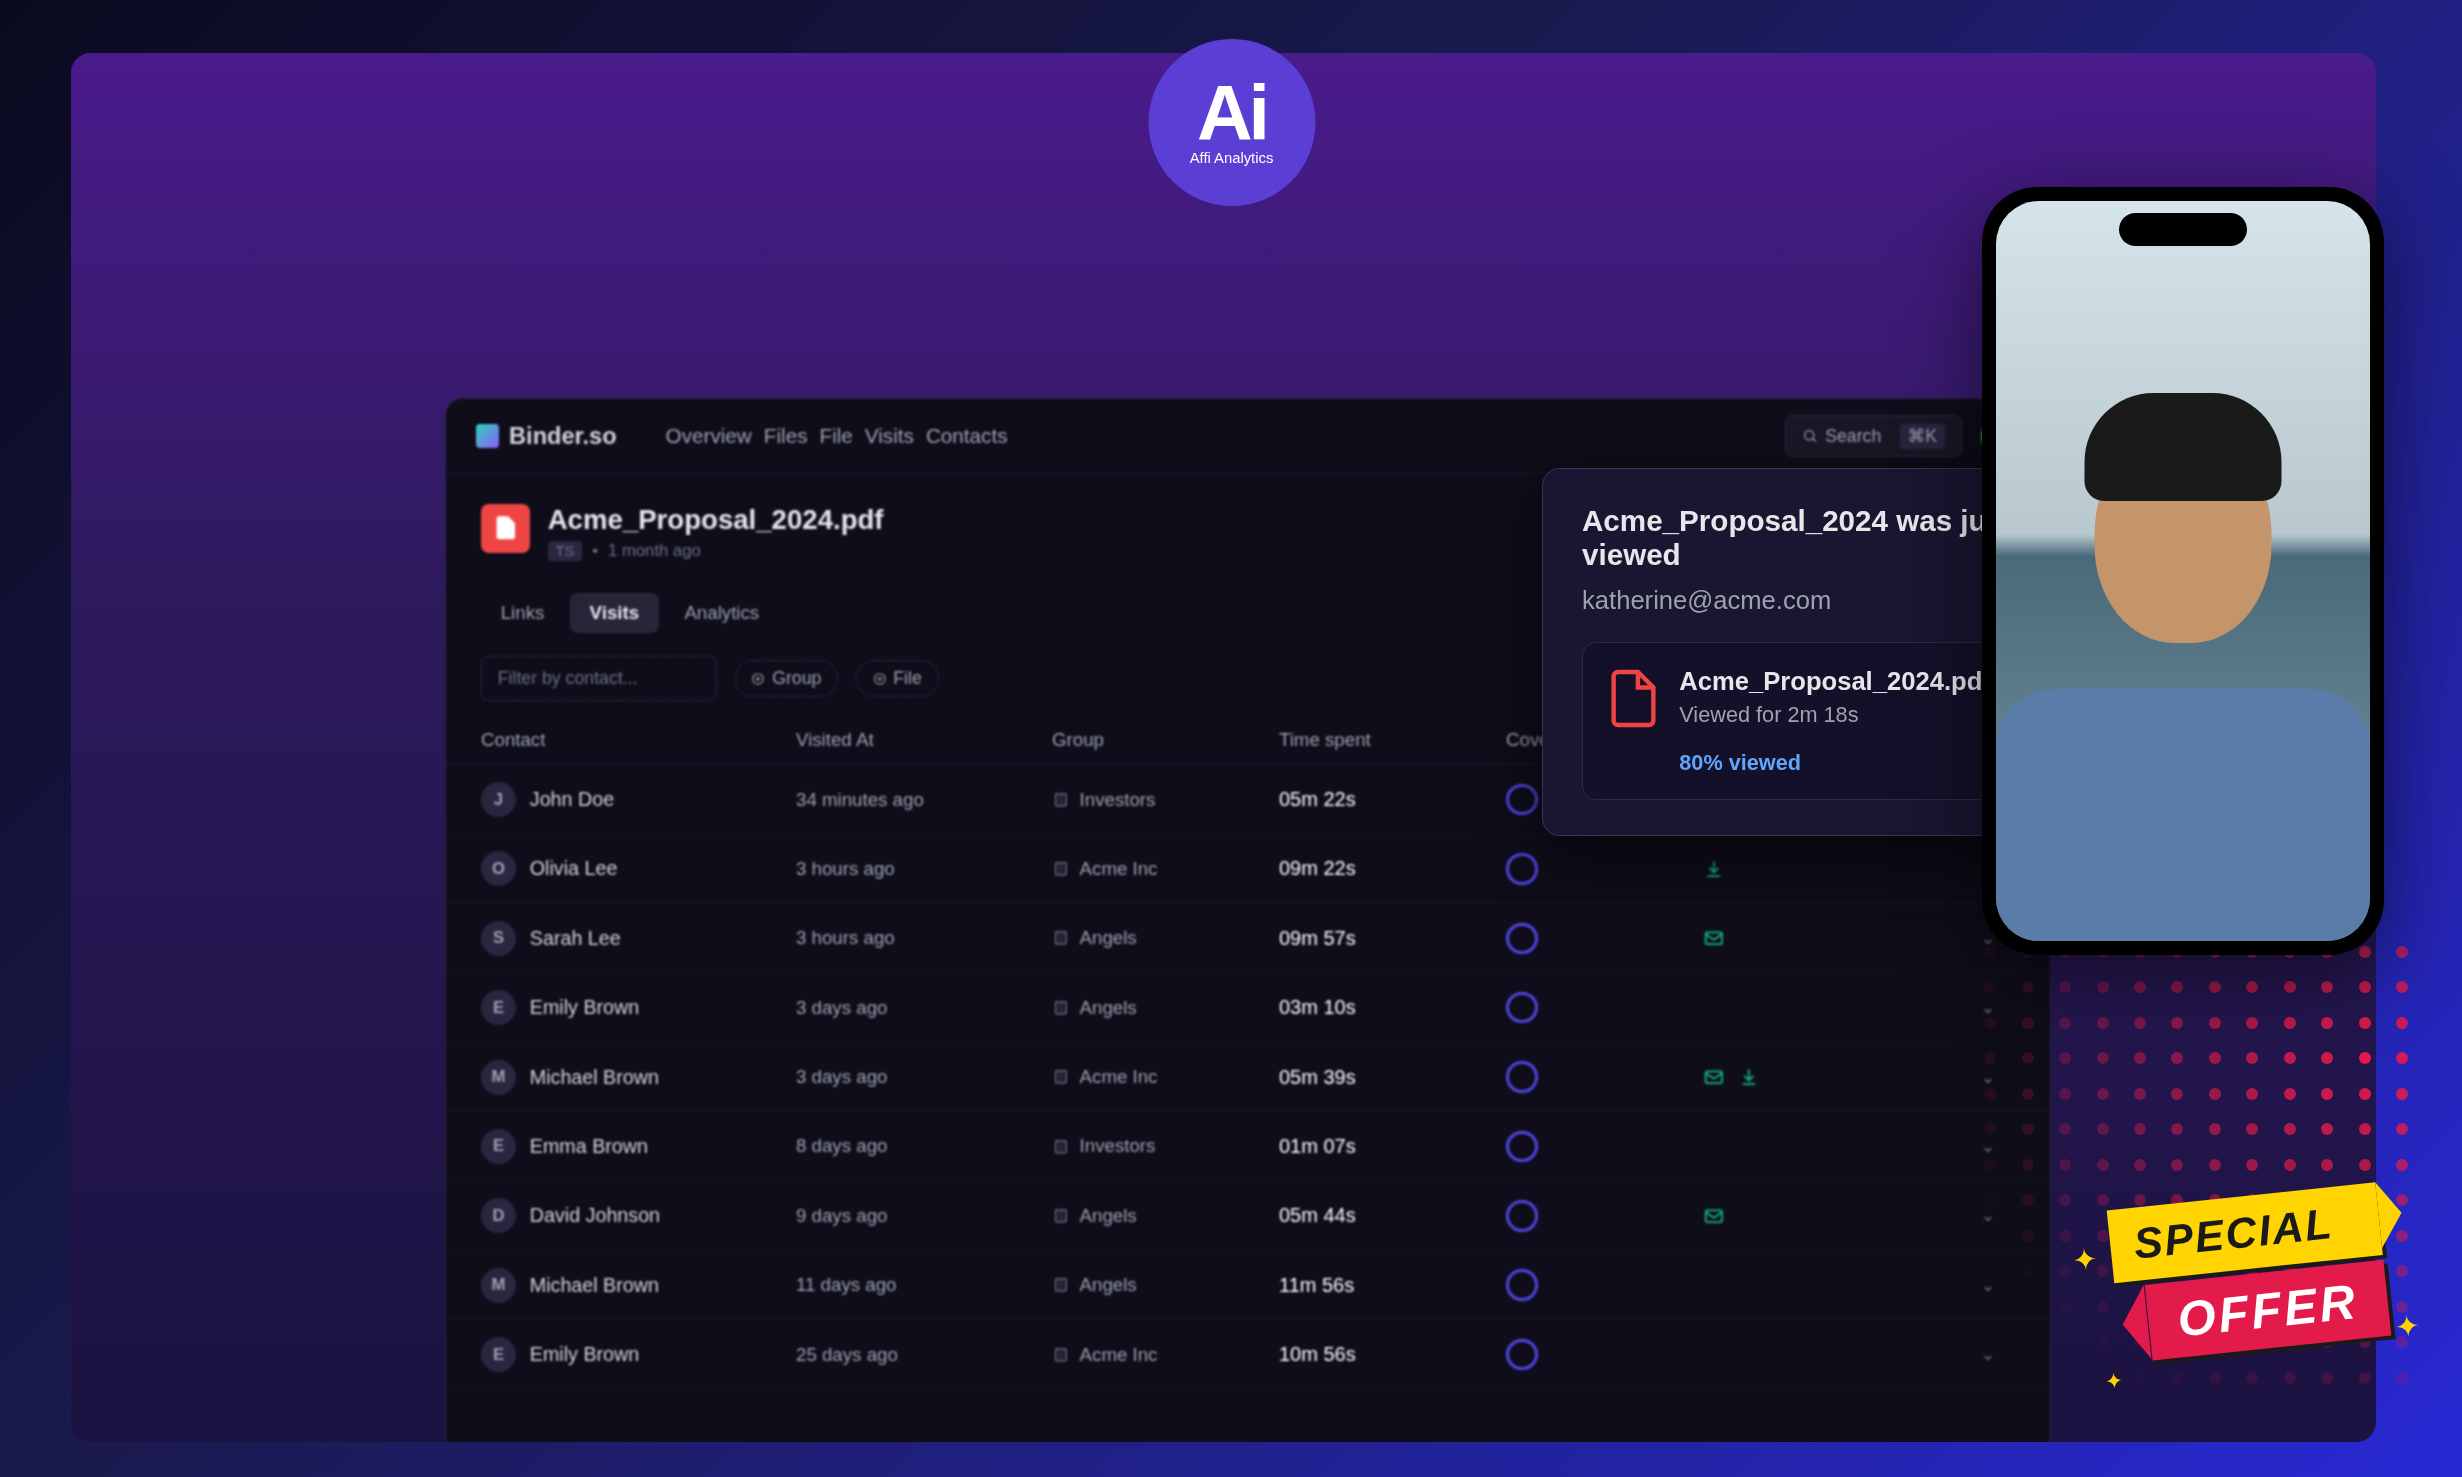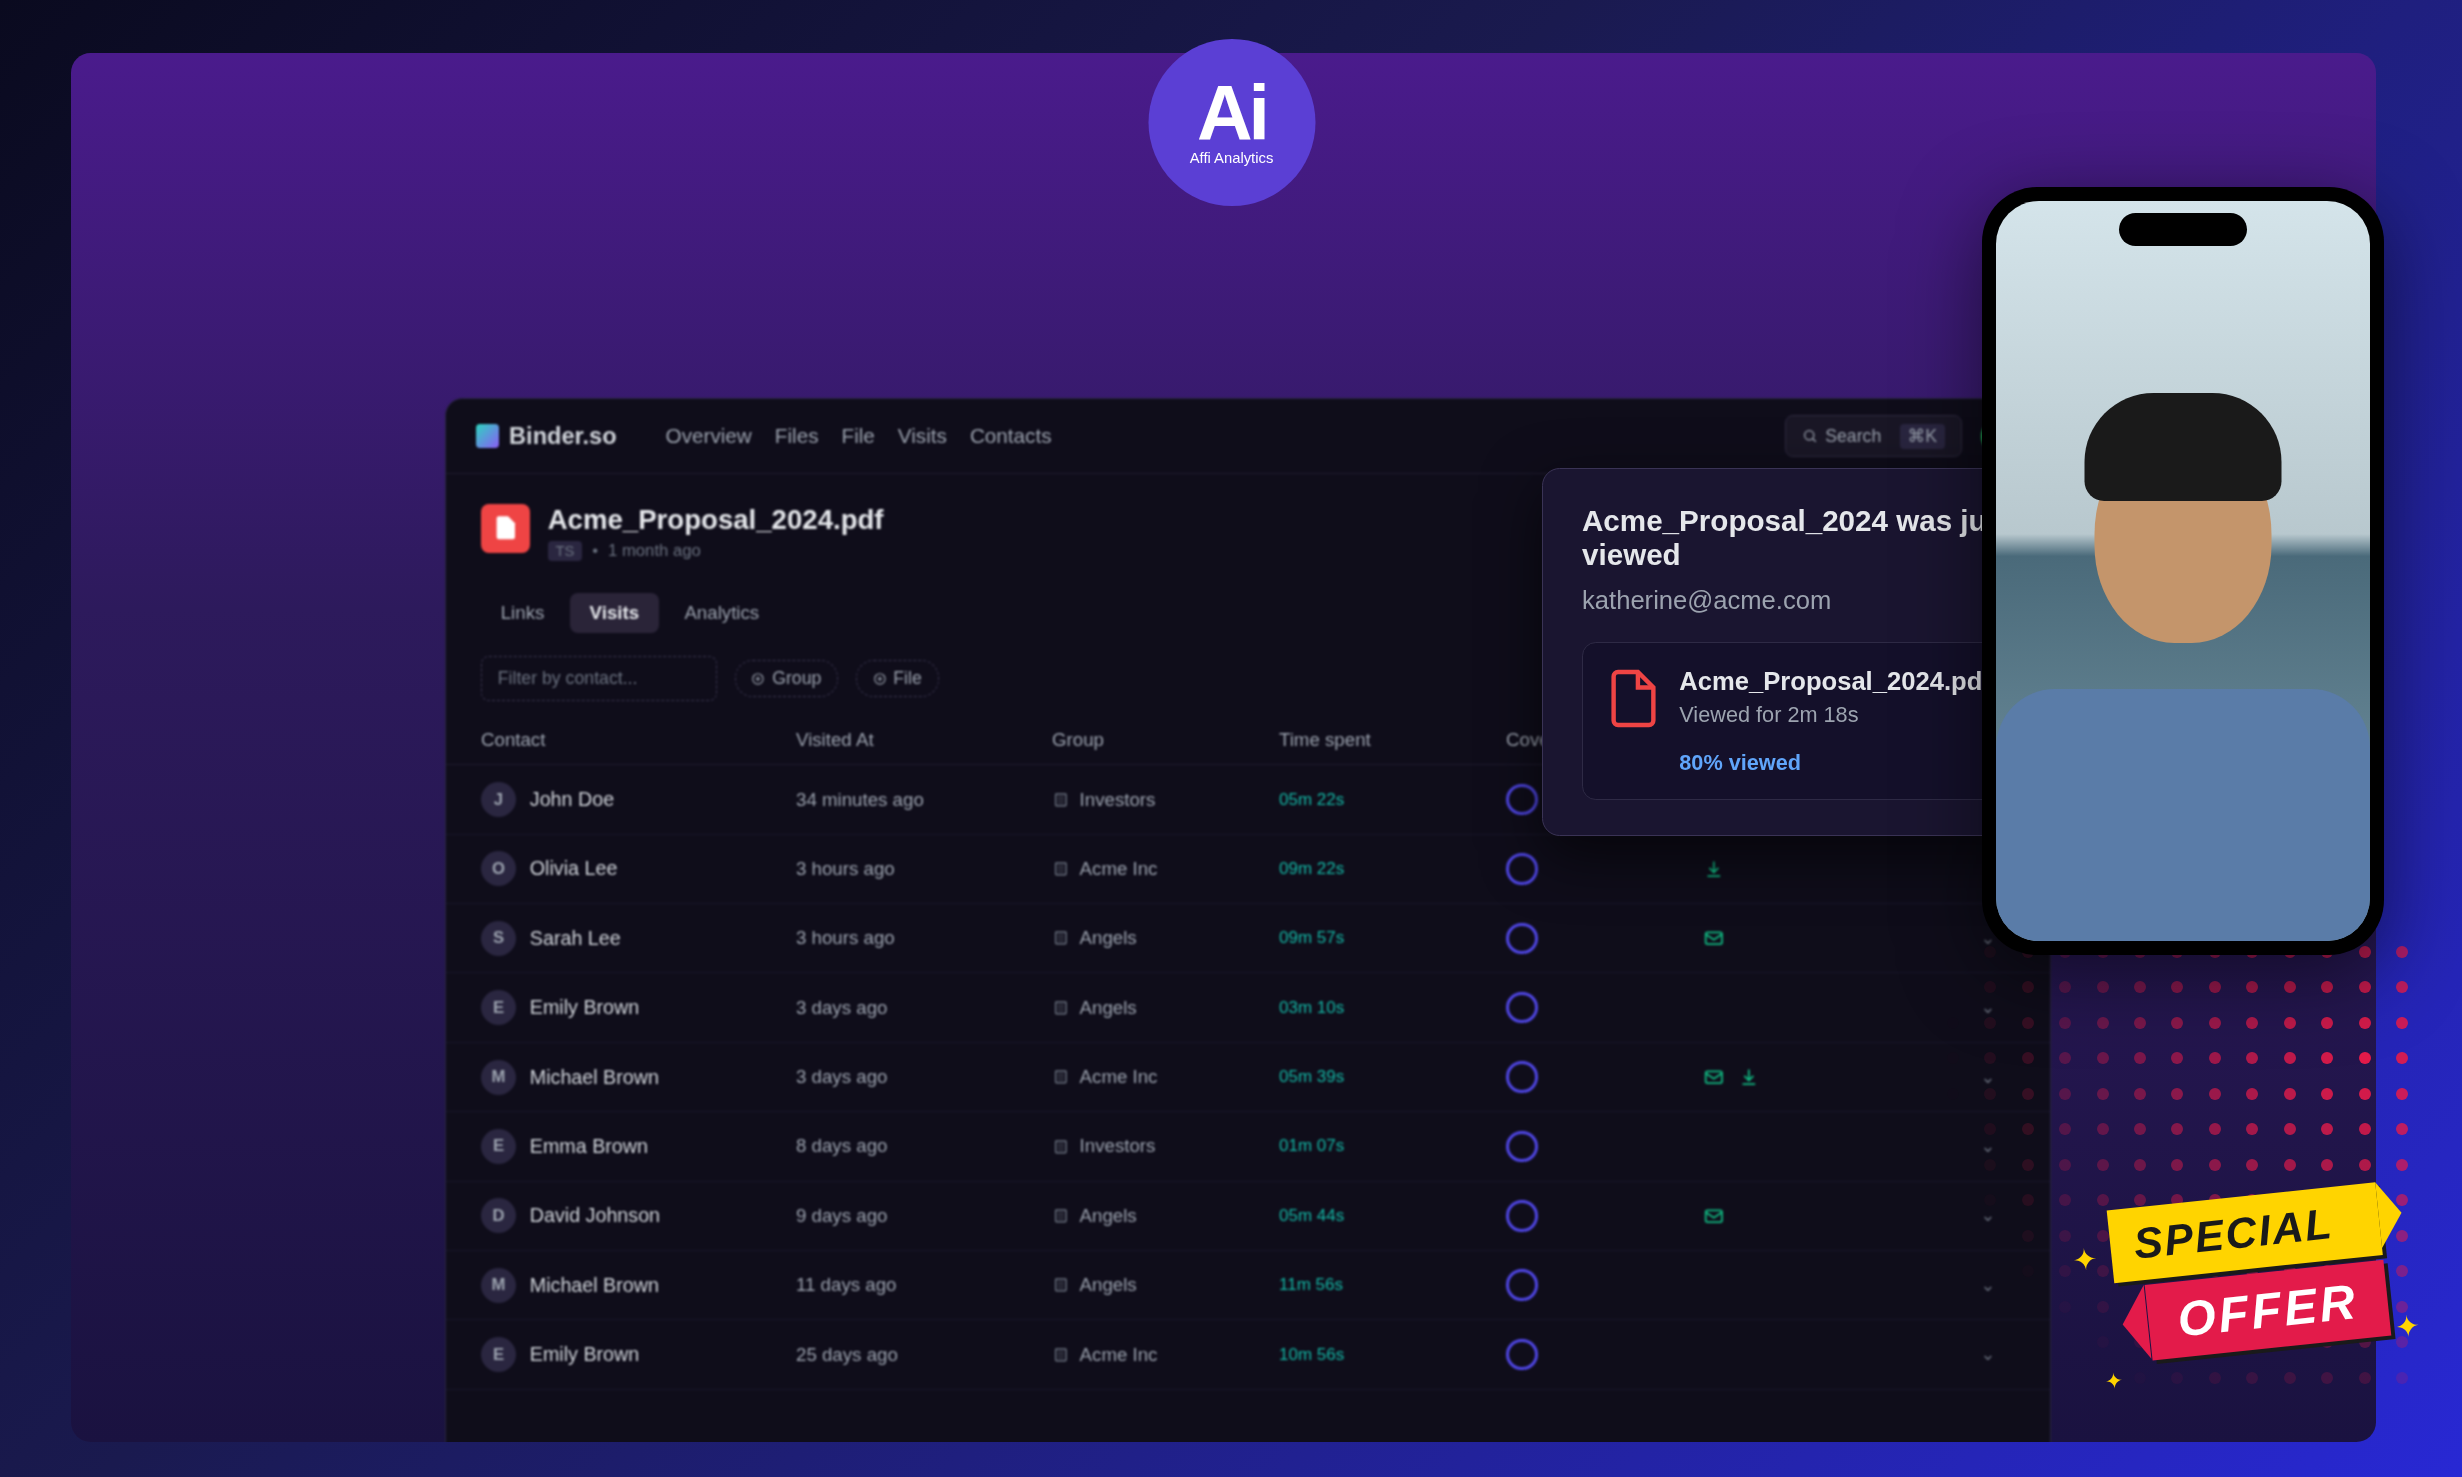--- a/index.html
+++ b/index.html
@@ -8,21 +8,21 @@
 .headline{position:absolute;top:132px;left:50%;transform:translateX(-50%);color:#fff;font-size:71px;font-weight:700;white-space:nowrap}
 .subhead{position:absolute;top:250px;left:50%;transform:translateX(-50%);color:#c9b8e8;font-size:35px}
 .logo-badge{position:absolute;top:39px;left:50%;transform:translateX(-50%);width:167px;height:167px;border-radius:50%;background:#5b3fd4;display:flex;flex-direction:column;align-items:center;justify-content:center;z-index:10}
 .logo-badge .ai{color:#fff;font-size:77px;font-weight:800;line-height:0.9;letter-spacing:-3.9px}
 .logo-badge .sub{color:#fff;font-size:14.8px;margin-top:2px}
 .app-window{position:absolute;left:374px;top:345px;width:1606px;height:1084px;background:#0f0d1a;border:1px solid #2a2640;border-radius:17.7px;overflow:hidden;filter:blur(0.8px)}
 .app-topbar{height:75px;display:flex;align-items:center;padding:0 29.6px;border-bottom:1px solid #1e1b2e}
 .brand{display:flex;align-items:center;gap:9.9px}
 .brand-logo{width:23.6px;height:23.6px;background:linear-gradient(135deg,#2dd4bf,#8b5cf6);border-radius:3.9px}
 .brand-text{color:#d1d5db;font-size:23.6px;font-weight:600}
-.nav{display:flex;gap:23px;margin-left:49px}
+.nav{display:flex;gap:12px;margin-left:49px}
 .nav span{color:#9ca3af;font-size:20.7px}
 .topbar-right{margin-left:auto;display:flex;align-items:center;gap:19.7px}
 .search-box{display:flex;align-items:center;gap:7.9px;background:#1a1726;border:1px solid #2e2a40;border-radius:7.9px;padding:7.9px 15.8px;width:177px}
 .search-box svg{width:15.8px;height:15.8px;stroke:#9ca3af}
 .search-box span{color:#9ca3af;font-size:17.7px}
 .kbd{background:#2a2640;border-radius:3.9px;padding:2px 7.9px;color:#9ca3af;font-size:13.8px;margin-left:auto}
 .avatar-h{width:39px;height:39px;border-radius:50%;background:#22c55e;color:#fff;display:flex;align-items:center;justify-content:center;font-weight:700;font-size:19.7px}
 .file-header{padding:29.6px 35px 13.8px;display:flex;align-items:flex-start;gap:17.7px}
 .pdf-icon{width:49px;height:49px;background:#ef4444;border-radius:7.9px;display:flex;align-items:center;justify-content:center}
 .pdf-icon svg{width:27.6px;height:27.6px;fill:#fff}
@@ -38,21 +38,21 @@
 .pill svg{width:13.8px;height:13.8px;stroke:#9ca3af}
 .table-header{display:flex;padding:13.8px 35px;color:#9ca3af;font-size:18.7px;border-bottom:1px solid #1e1b2e}
 .col-contact{width:315px}.col-visited{width:256px}.col-group{width:227px}.col-time{width:227px}.col-cov{width:197px}.col-ev{width:197px}.col-act{flex:1}
 .table-row{display:flex;align-items:center;padding:16.7px 35px;border-bottom:1px solid #18162a}
 .contact-cell{width:315px;display:flex;align-items:center;gap:13.8px}
 .av-initial{width:35px;height:35px;border-radius:50%;background:#2a2640;color:#9ca3af;display:flex;align-items:center;justify-content:center;font-size:16.7px;font-weight:600}
 .contact-name{color:#d1d5db;font-size:19.7px}
 .visited-cell{width:256px;color:#9ca3af;font-size:18.7px}
 .group-cell{width:227px;display:flex;align-items:center;gap:9.9px;color:#9ca3af;font-size:18.7px}
 .group-cell svg{width:17.7px;height:17.7px;stroke:#6b7280;fill:none}
-.time-cell{width:227px;color:#14b8a6;font-size:17px}
+.time-cell{width:227px;color:#ffffff;font-size:20px}
 .cov-cell{width:197px}
 .ring{width:31.5px;height:31.5px;border:3px solid #4f46e5;border-radius:50%}
 .ev-cell{width:197px;display:flex;gap:13.8px}
 .ev-cell svg{width:21.7px;height:21.7px;stroke:#10b981;fill:none}
 .act-cell{flex:1;text-align:right;padding-right:19.7px;color:#6b7280;font-size:17.7px}
 .notif-card{position:absolute;left:1542px;top:468px;width:601px;background:#1a1530;border:1px solid #3a3355;border-radius:17.7px;padding:35px 39px;box-shadow:0 19.7px 59px rgba(0,0,0,0.6);z-index:20}
 .notif-title{color:#e5e7eb;font-size:29.6px;font-weight:700;margin-bottom:13.8px}
 .notif-email{color:#9ca3af;font-size:25.6px;margin-bottom:27.6px}
 .notif-file{display:flex;gap:19.7px;background:#14102a;border:1px solid #2e2a45;border-radius:13.8px;padding:23.6px}
 .notif-file-icon{width:53px;height:63px;flex-shrink:0}

